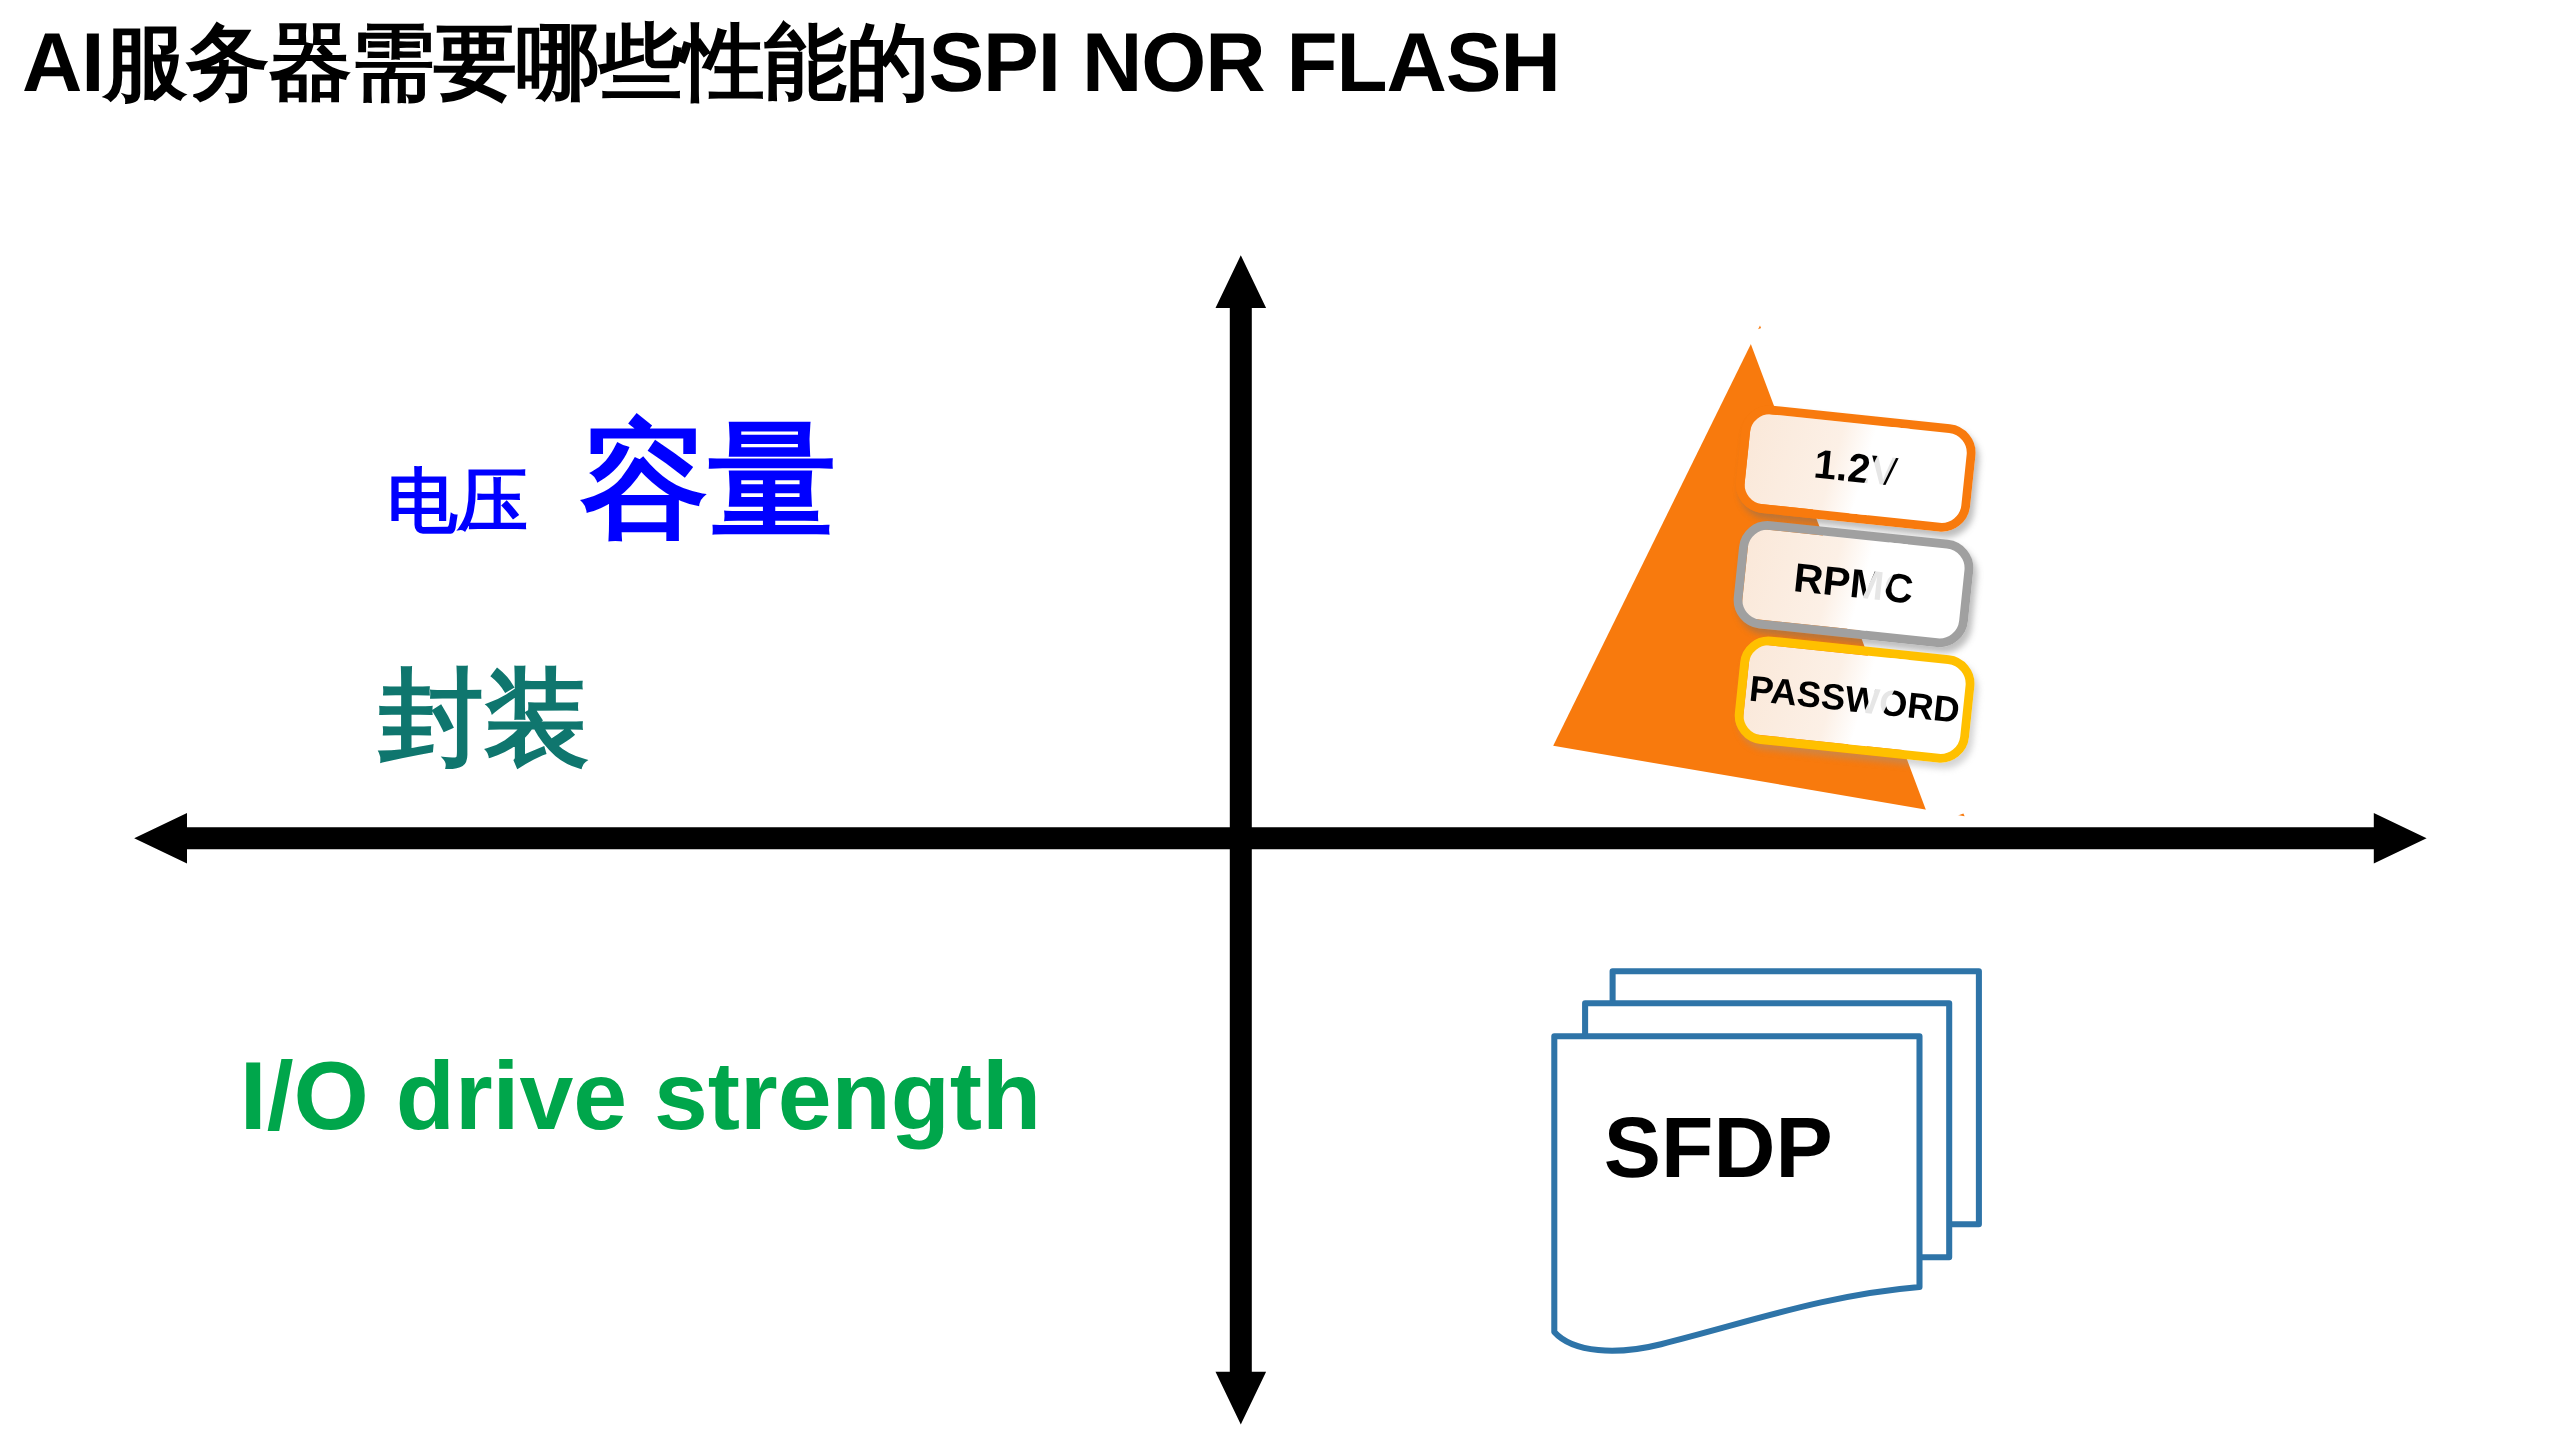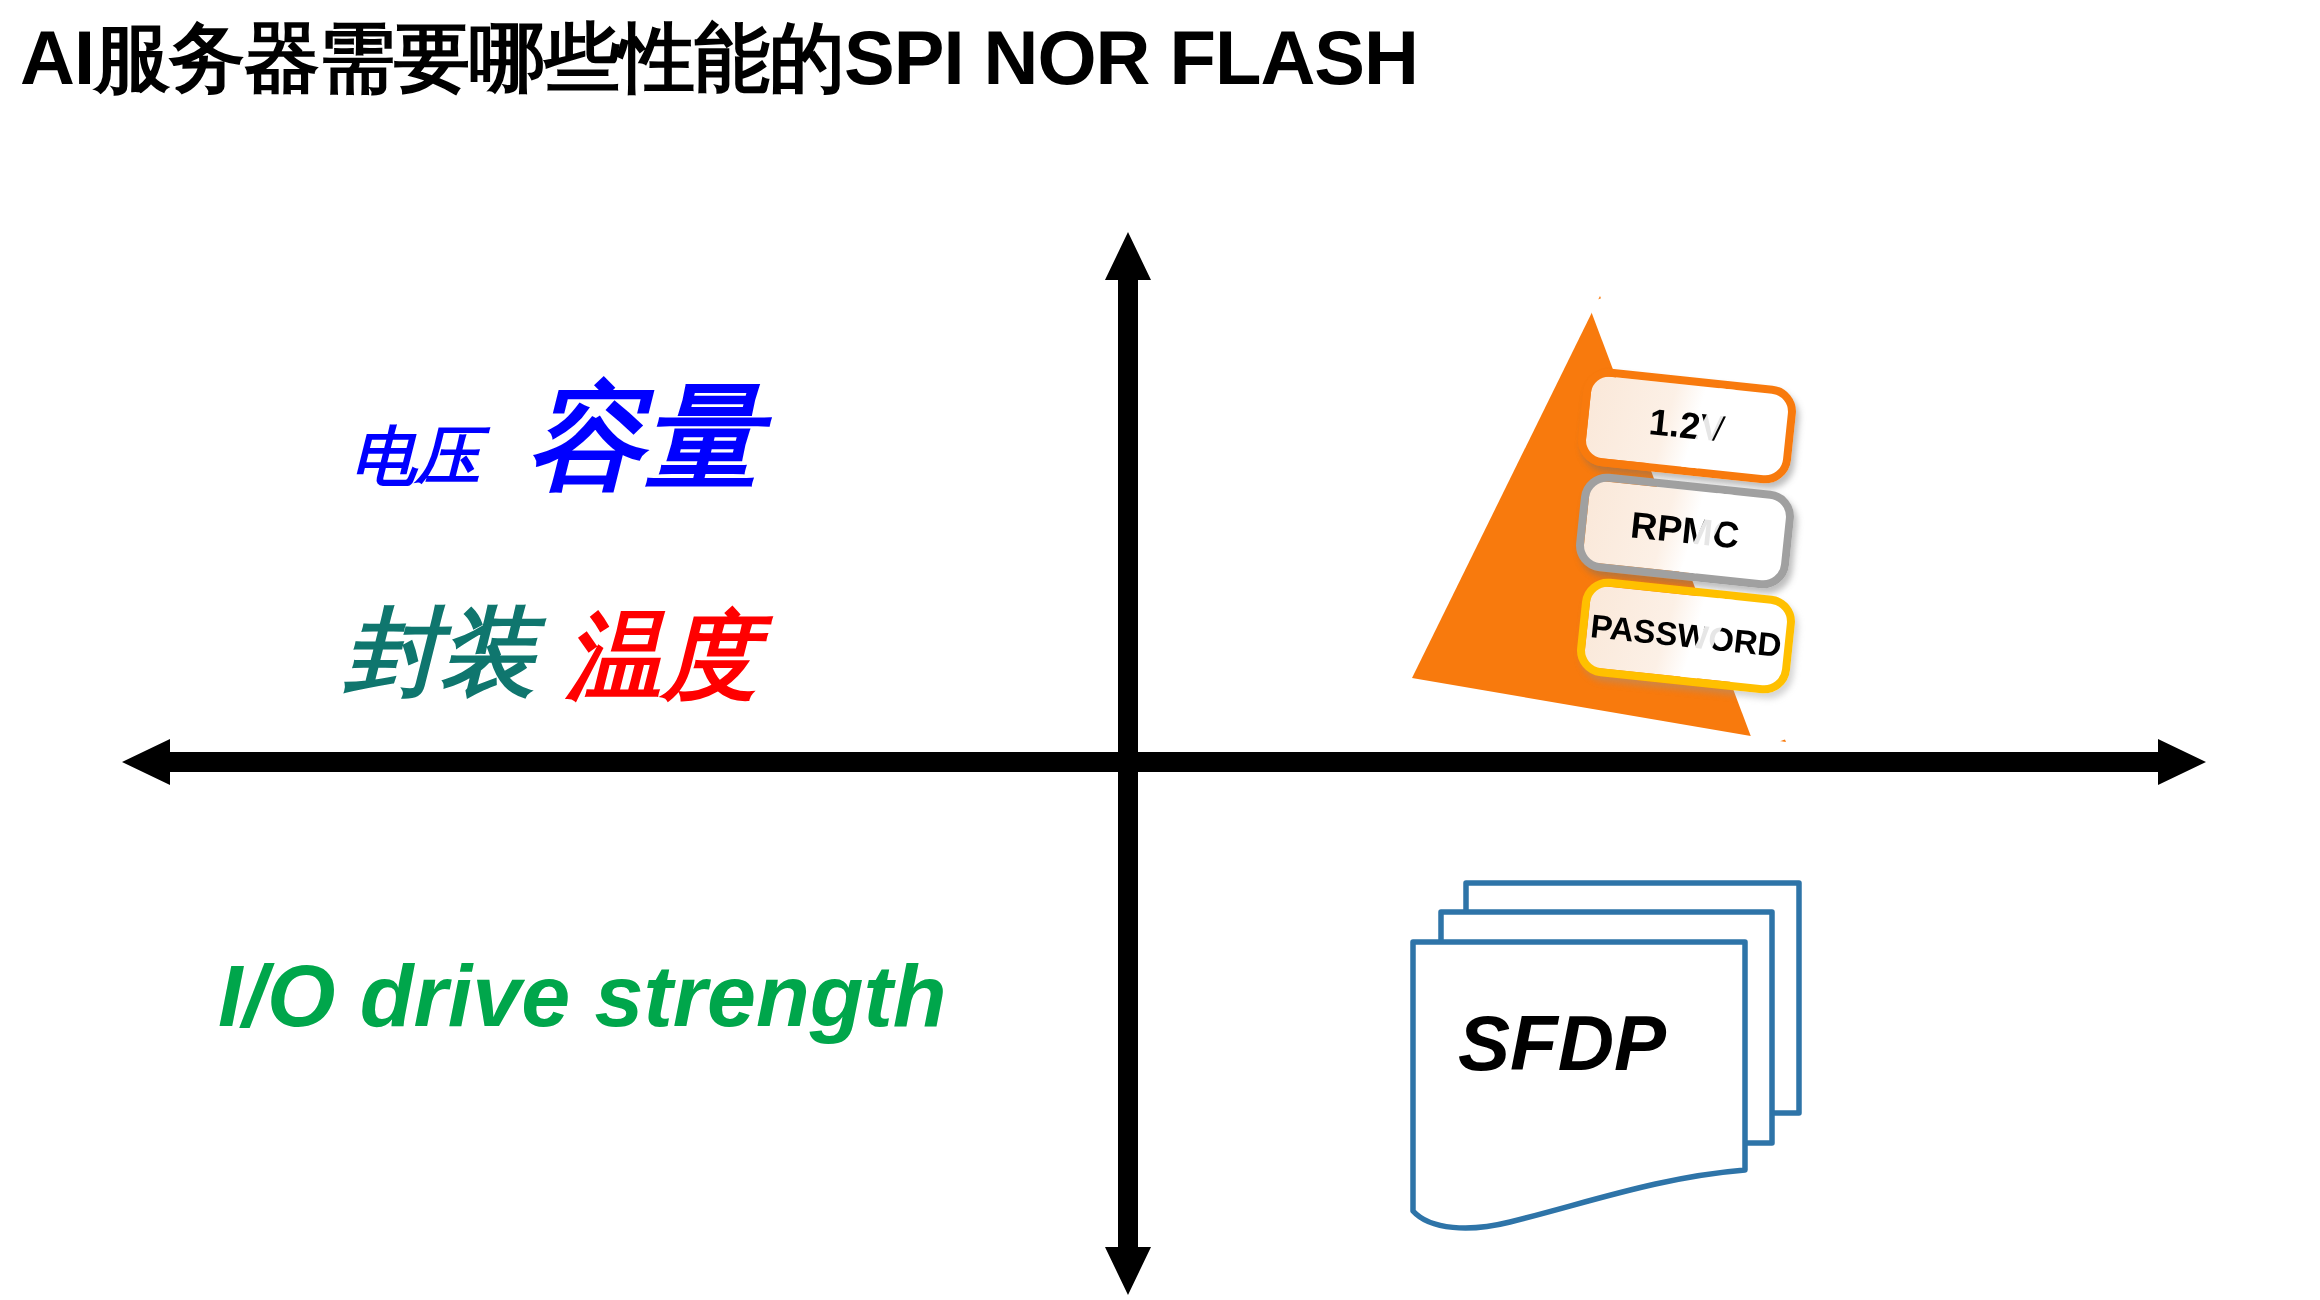--- a/index.html
+++ b/index.html
@@ -34,21 +34,20 @@
     top: 0;
     width: 2320px;
     height: 1300px;
     z-index: 1;
   }
   
   .q-label {
     position: absolute;
     z-index: 3;
     white-space: nowrap;
-    font-style: italic;
     font-weight: bold;
     line-height: 1;
   }
   .cjk {
     font-family: "DejaVu Serif", "Liberation Serif", serif;
   }
   .l-voltage     { left: 352px; top: 424px; font-size: 64px;  color: #0000ff; }
   .l-capacity    { left: 528px; top: 378px; font-size: 116px; color: #0000ff; }
   .l-package     { left: 344px; top: 604px; font-size: 96px;  color: #0f766e; }
   .l-temperature { left: 566px; top: 608px; font-size: 96px;  color: #ff0000; }
@@ -132,19 +131,18 @@
   <div class="pyr-box box-rpmc">
     <span>RPMC</span>
   </div>
   <div class="pyr-box box-password">
     <span>PASSWORD</span>
   </div>
 
   <div class="q-label cjk l-voltage">电压</div>
   <div class="q-label cjk l-capacity">容量</div>
   <div class="q-label cjk l-package">封装</div>
-  <div class="q-label cjk l-temperature">温度</div>
 
   <div class="q-label l-io-drive">I/O drive strength</div>
 
   <div class="q-label l-sfdp">SFDP</div>
 
 </div>
 
 </body></html>

